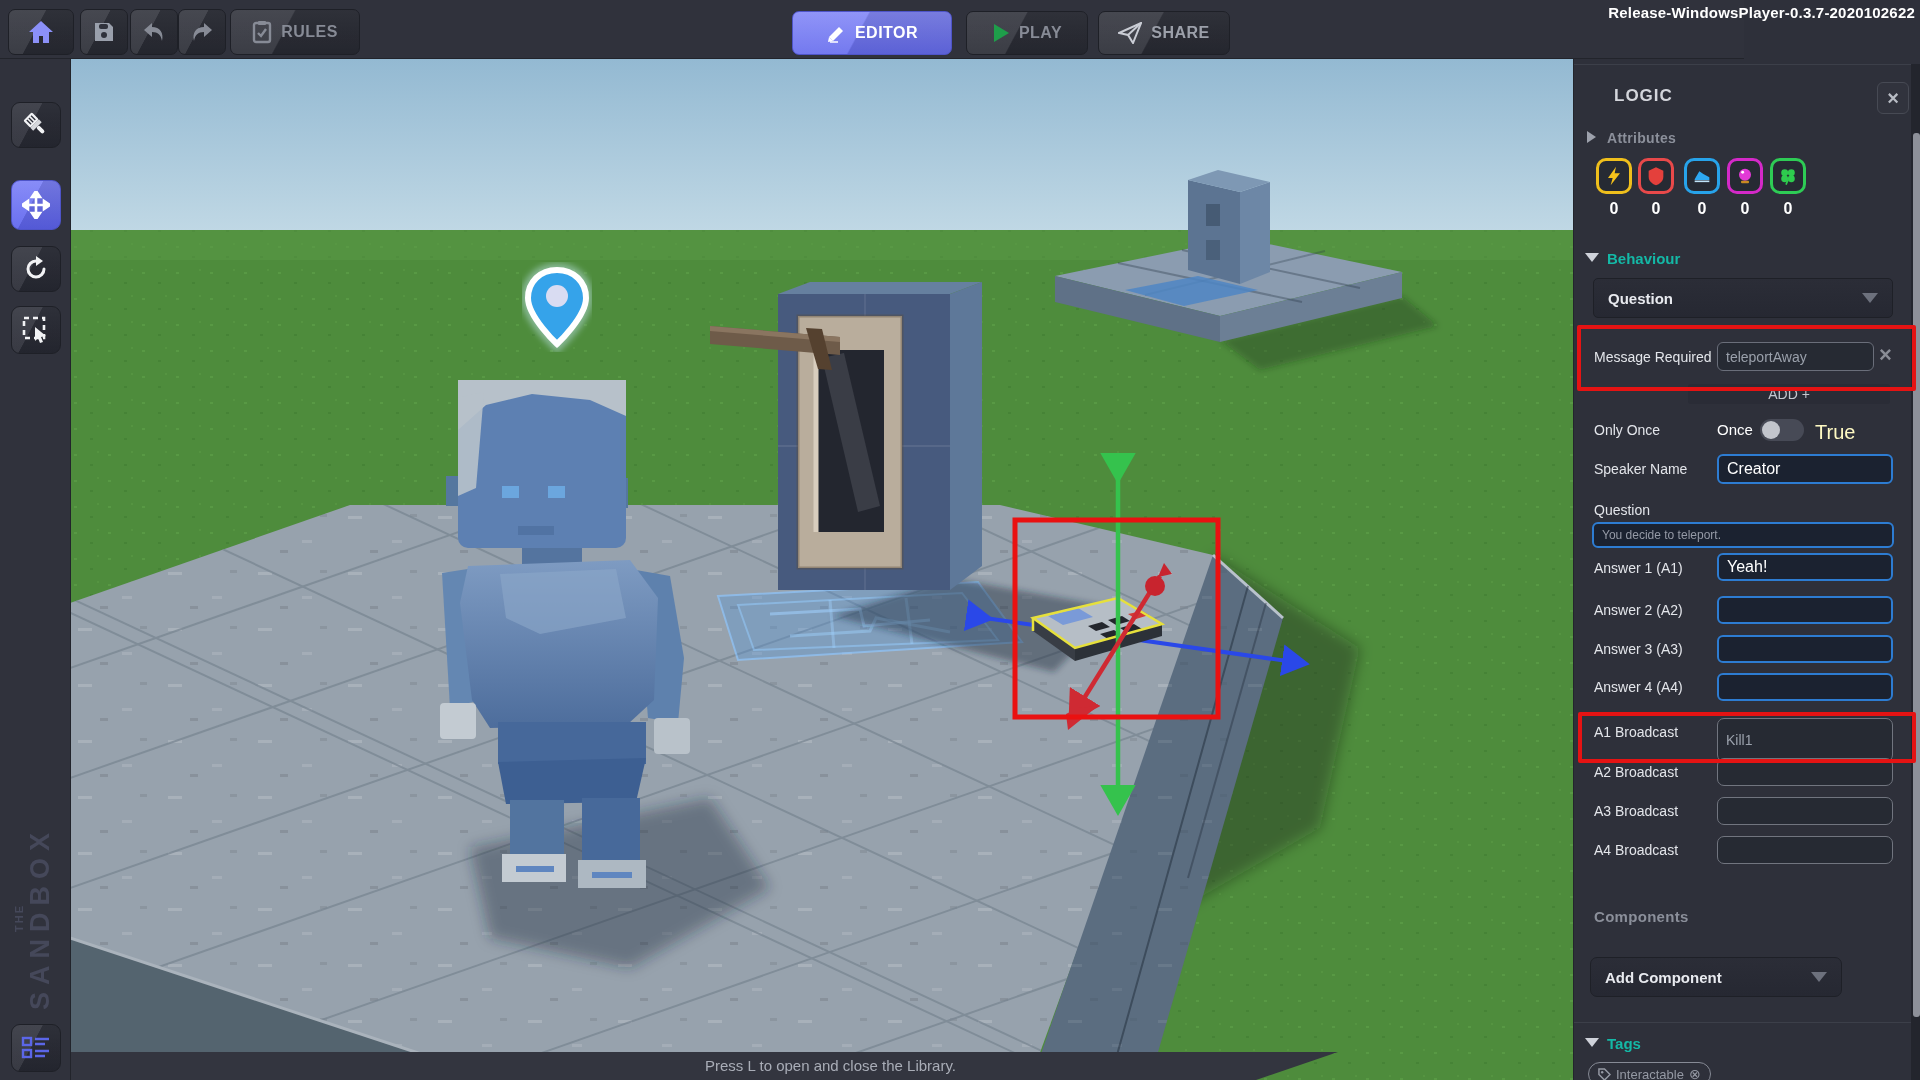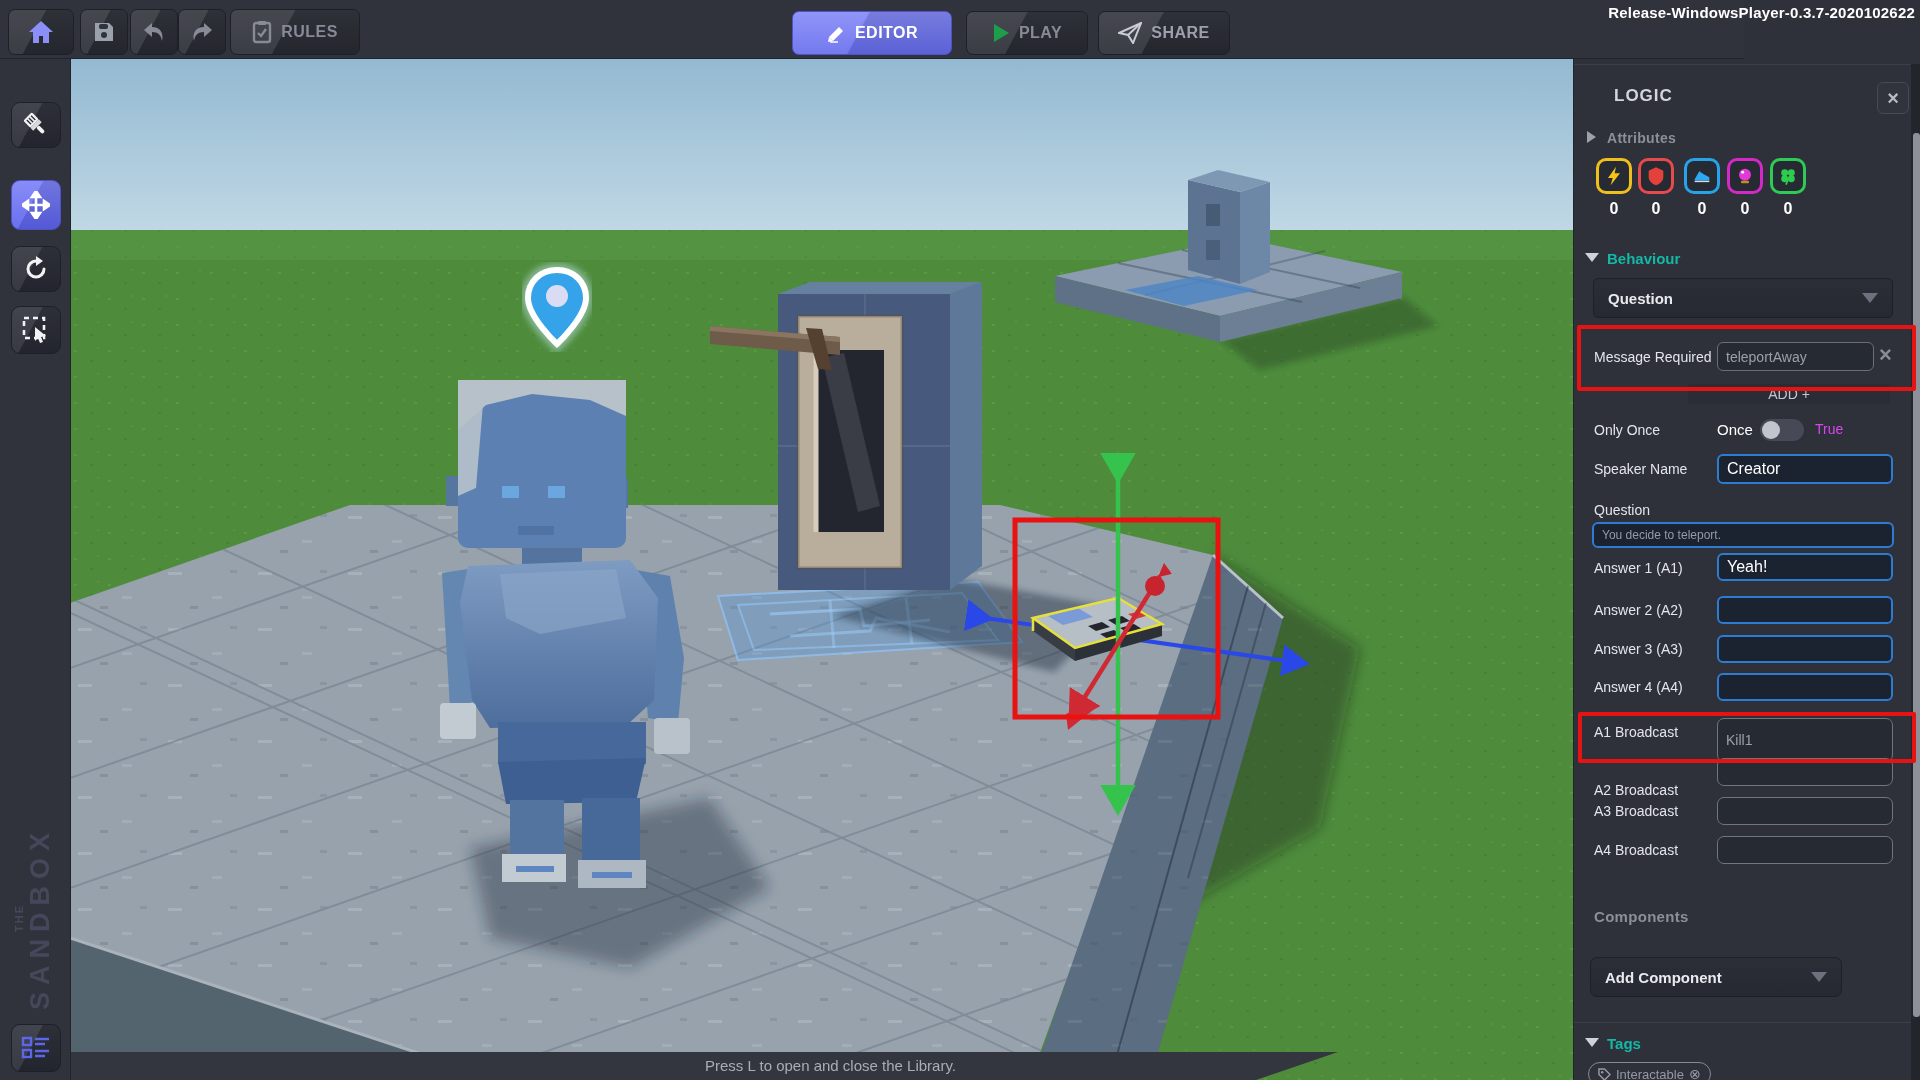--- a/index.html
+++ b/index.html
@@ -433,41 +433,41 @@
     <div class="abs" style="left:305px;top:344px;color:#8a8d96;font-size:22px;font-weight:bold;line-height:1;">×</div>
     <div class="abs" style="left:114px;top:384px;width:202px;height:20px;background:#2a2c36;border-radius:3px;display:flex;align-items:center;justify-content:center;">
       <span style="color:#c4c7cf;font-size:14px;">ADD +</span>
     </div>
 
     <div class="plabel" style="left:20px;top:422px;">Only Once</div>
     <div class="abs" style="left:143px;top:421px;color:#fff;font-size:15px;">Once</div>
     <div class="abs" style="left:186px;top:419px;width:44px;height:22px;background:#474a56;border-radius:11px;">
       <div style="position:absolute;left:2px;top:2px;width:18px;height:18px;border-radius:50%;background:#c2c5cc;"></div>
     </div>
-    <div class="abs" style="left:241px;top:421px;color:#d946ef;font-size:14px;">True</div>
+    <div class="abs" style="left:241px;top:421px;color:#fef9c3;font-size:20px;">True</div>
 
     <div class="plabel" style="left:20px;top:461px;">Speaker Name</div>
     <input class="inp blue" spellcheck="false" style="left: 143px; top: 454px; width: 176px; height: 30px; font-size: 16px;" value="Creator">
 
     <div class="plabel" style="left:20px;top:502px;">Question</div>
     <input class="inp blue" spellcheck="false" style="left: 18px; top: 522px; width: 302px; height: 26px; font-size: 12px; color: rgb(149, 154, 166);" value="You decide to teleport.">
 
     <div class="plabel" style="left:20px;top:560px;">Answer 1 (A1)</div>
     <input class="inp blue" spellcheck="false" style="left: 143px; top: 553px; width: 176px; height: 28px; font-size: 16px;" value="Yeah!">
     <div class="plabel" style="left:20px;top:602px;">Answer 2 (A2)</div>
     <input class="inp blue" spellcheck="false" style="left: 143px; top: 596px; width: 176px; height: 28px;" value="">
     <div class="plabel" style="left:20px;top:641px;">Answer 3 (A3)</div>
     <input class="inp blue" spellcheck="false" style="left: 143px; top: 635px; width: 176px; height: 28px;" value="">
     <div class="plabel" style="left:20px;top:679px;">Answer 4 (A4)</div>
     <input class="inp blue" spellcheck="false" style="left: 143px; top: 673px; width: 176px; height: 28px;" value="">
 
     <div class="redbox" style="left:4px;top:712px;width:330px;height:43px;"></div>
     <div class="plabel" style="left:20px;top:724px;">A1 Broadcast</div>
     <input class="inp gray ghost" spellcheck="false" style="left: 143px; top: 718px; width: 176px; height: 44px;" value="Kill1">
-    <div class="plabel" style="left:20px;top:764px;margin-top:18px;">A2 Broadcast</div>
+    <div class="plabel" style="left:20px;top:764px;">A2 Broadcast</div>
     <input class="inp gray" spellcheck="false" style="left: 143px; top: 758px; width: 176px; height: 28px;" value="">
     <div class="plabel" style="left:20px;top:803px;">A3 Broadcast</div>
     <input class="inp gray" spellcheck="false" style="left: 143px; top: 797px; width: 176px; height: 28px;" value="">
     <div class="plabel" style="left:20px;top:842px;">A4 Broadcast</div>
     <input class="inp gray" spellcheck="false" style="left: 143px; top: 836px; width: 176px; height: 28px;" value="">
 
     <div class="shead" style="left:20px;top:908px;font-size:15px;">Components</div>
     <div class="ddown" style="left:16px;top:957px;width:252px;height:40px;border-radius:7px;">
       <span>Add Component</span>
       <div class="tri-dd"></div>

